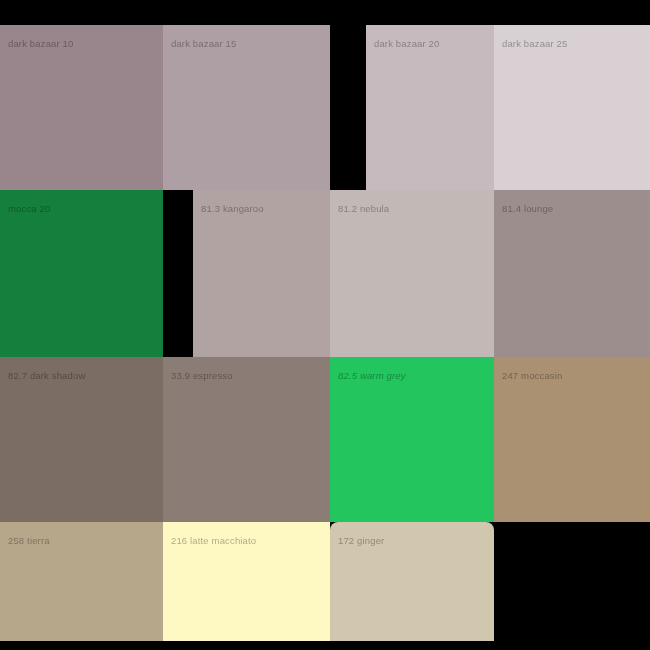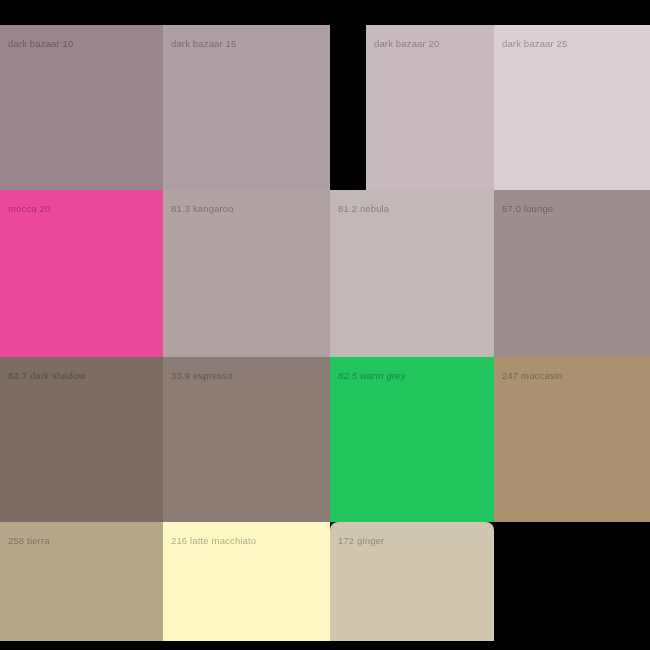--- a/index.html
+++ b/index.html
@@ -76,32 +76,32 @@
     <div class="swatch-cell" style="background-color: rgb(174, 159, 164);">
       <span class="swatch-label">dark bazaar 15</span>
     </div>
     <div class="swatch-cell" style="background-color: rgb(198, 186, 190); margin-left: 36px;">
       <span class="swatch-label">dark bazaar 20</span>
     </div>
     <div class="swatch-cell" style="background-color: rgb(216, 208, 211);">
       <span class="swatch-label">dark bazaar 25</span>
     </div>
 
-    <div class="swatch-cell" style="background-color: #ec4899;">
+    <div class="swatch-cell" style="background-color: #15803d;">
       <span class="swatch-label">mocca 20</span>
     </div>
-    <div class="swatch-cell" style="background-color: rgb(176, 163, 162);">
+    <div class="swatch-cell" style="background-color: rgb(176, 163, 162); margin-left: 30px;">
       <span class="swatch-label">81.3 kangaroo</span>
     </div>
     <div class="swatch-cell" style="background-color: rgb(194, 185, 182);">
       <span class="swatch-label">81.2 nebula</span>
     </div>
 
     <div class="swatch-cell" style="background-color: rgb(156, 142, 140);">
-      <span class="swatch-label">57.0 lounge</span>
+      <span class="swatch-label">81.4 lounge</span>
     </div>
     <div class="swatch-cell" style="background-color: rgb(123, 109, 100);">
       <span class="swatch-label">82.7 dark shadow</span>
     </div>
     <div class="swatch-cell" style="background-color: rgb(139, 125, 117);">
       <span class="swatch-label">33.9 espresso</span>
     </div>
     <div class="swatch-cell" style="background-color: #22c55e; font-style: italic;">
       <span class="swatch-label">82.5 warm grey</span>
     </div>

